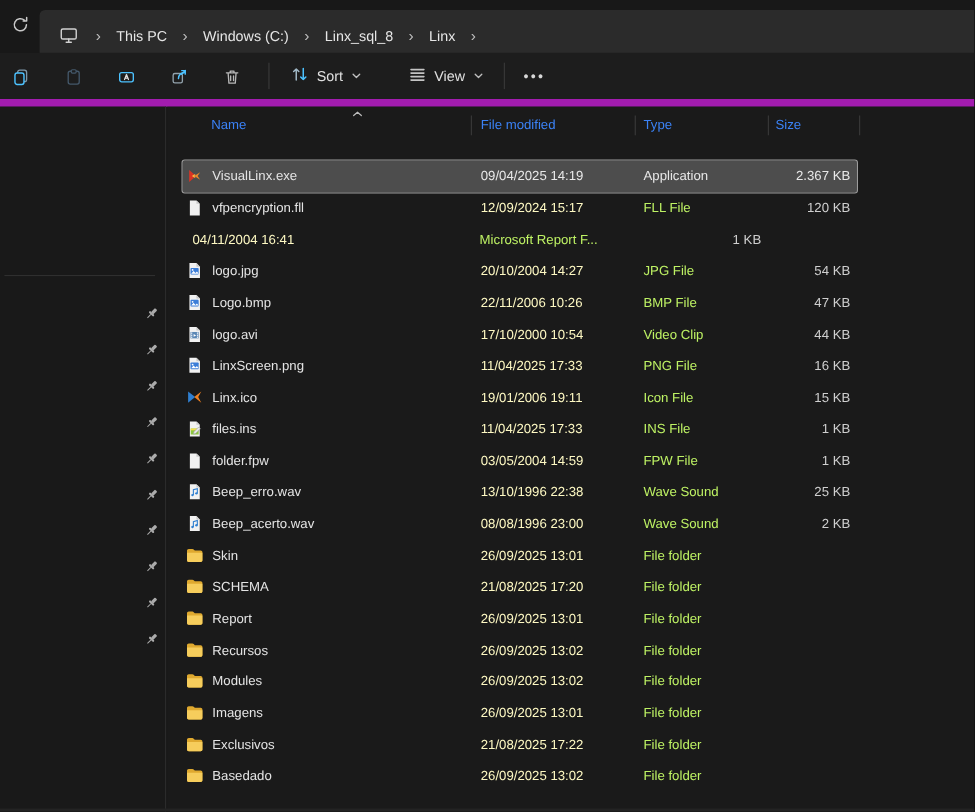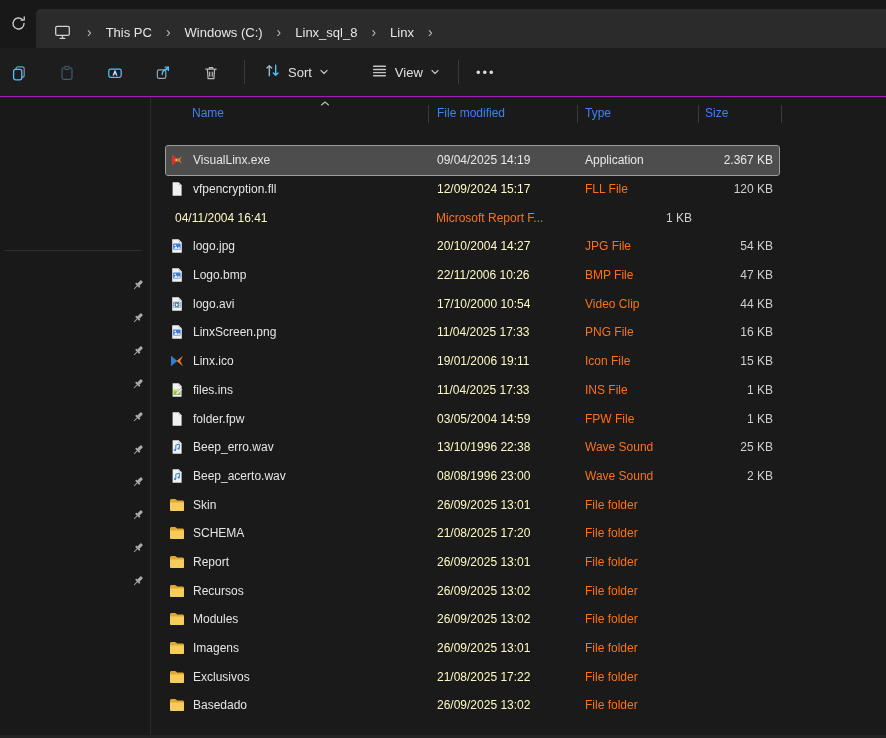--- a/index.html
+++ b/index.html
@@ -10,21 +10,21 @@
   .refresh-btn{position:absolute;left:6px;top:13px;width:24px;height:24px;display:flex;
                align-items:center;justify-content:center;border-radius:4px;cursor:pointer;}
   .addressbar{position:absolute;left:36px;top:9px;right:0;height:47px;background:#2b2b2b;
               border-radius:5px 0 0 5px;display:flex;align-items:center;padding-left:17px;
               font-size:13px;color:#e6e6e6;}
   .bc-icon{display:flex;align-items:center;margin-right:4px;}
   .bc-chev{color:#bdbdbd;font-size:14px;margin:0 11px;line-height:1;cursor:pointer;transform:translateY(-1px);}
   .crumb{cursor:pointer;padding:2px 3px;border-radius:3px;white-space:nowrap;}
   
   .toolbar{position:absolute;left:0;top:48px;width:886px;height:49px;background:#1d1d1d;
-           border-bottom:1px solid #a21caf;display:flex;align-items:center;padding-left:2px;box-sizing:border-box;}
+           border-bottom:7px solid #a21caf;display:flex;align-items:center;padding-left:2px;box-sizing:border-box;}
   .tb-btn{width:34px;height:34px;margin-right:14px;display:flex;align-items:center;
           justify-content:center;border-radius:4px;cursor:pointer;flex:0 0 auto;}
   .tb-sep{width:1px;height:24px;background:#3a3a3a;margin:0 9px 0 2px;flex:0 0 auto;}
   .tb-group{display:flex;align-items:center;gap:7px;height:34px;padding:0 10px;border-radius:4px;
             cursor:pointer;font-size:13px;color:#e0e0e0;flex:0 0 auto;}
   .more-btn{width:36px;height:34px;display:flex;align-items:center;justify-content:center;
             border-radius:4px;cursor:pointer;color:#d8d8d8;font-size:13px;letter-spacing:2px;flex:0 0 auto;}
   
   .sidebar{position:absolute;left:0;top:97px;width:151px;height:641px;background:#191919;
            border-right:1px solid #2b2b2b;box-sizing:border-box;}
@@ -36,21 +36,21 @@
   .col-label{position:absolute;top:6px;cursor:pointer;white-space:nowrap;}
   .col-sep{position:absolute;top:5px;width:1px;height:18px;background:#3a3a3a;}
   .sort-indicator{position:absolute;top:-3px;color:#bdbdbd;}
   .rows{position:absolute;left:0;top:31px;right:0;}
   .row{position:relative;margin-left:14px;width:613px;height:28.7px;display:grid;
        grid-template-columns:262px 149px 121px 81px;align-items:center;font-size:12px;
        border-radius:2px;cursor:pointer;}
   .row.selected{background:#4d4d4d;outline:1px solid #9c9c9c;margin-top:18px;}
   .cell-name{display:flex;align-items:center;gap:8px;padding-left:3px;color:#e4e4e4;white-space:nowrap;overflow:hidden;}
   .cell-date{padding-left:9px;color:#fef9c3;white-space:nowrap;}
-  .cell-type{padding-left:8px;color:#f97316;white-space:nowrap;overflow:hidden;}
+  .cell-type{padding-left:8px;color:#bef264;white-space:nowrap;overflow:hidden;}
   .cell-size{text-align:right;padding-right:6px;color:#cfcfcf;white-space:nowrap;}
   .row.selected .cell-date,.row.selected .cell-type,.row.selected .cell-size{color:#e8e8e8;}
   .file-ico{width:16px;height:16px;flex:0 0 auto;display:flex;}
   .bottom-strip{position:absolute;left:0;bottom:0;width:886px;height:3px;background:#232323;}
 </style>
 </head>
 <body>
 
 <div class="screen">
 

